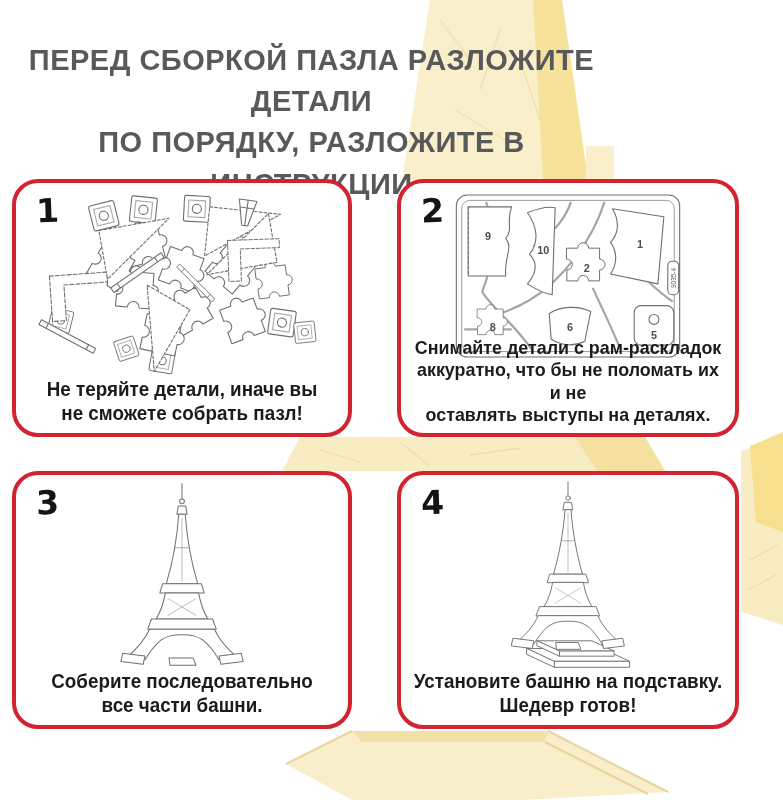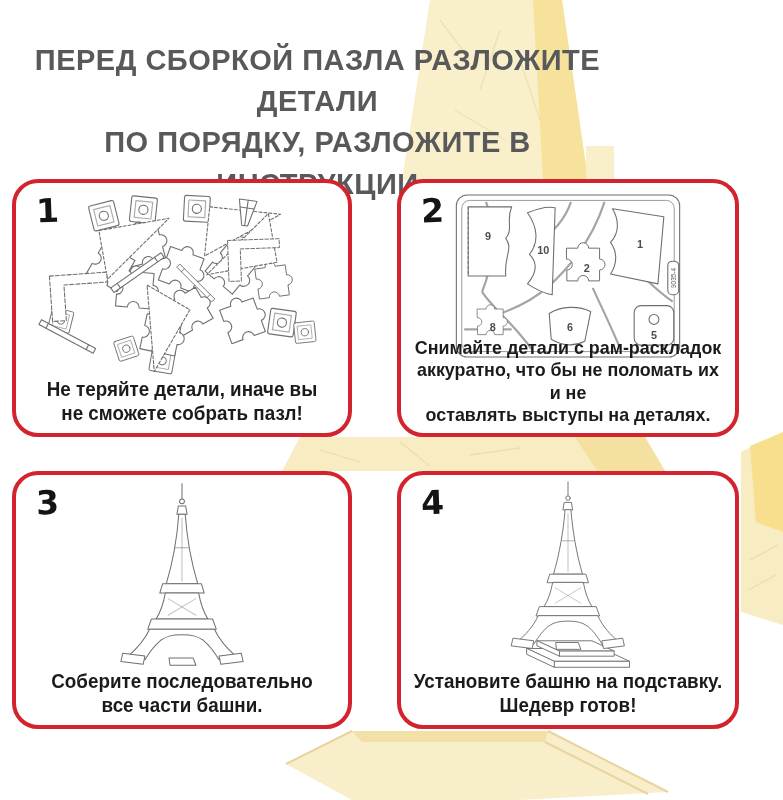--- a/index.html
+++ b/index.html
@@ -5,21 +5,21 @@
   html,body{margin:0;padding:0;}
   body{
     width:783px;height:800px;position:relative;overflow:hidden;
     background:#ffffff;
     font-family:"Liberation Sans", sans-serif;
   }
   .bg{position:absolute;left:0;top:0;width:783px;height:800px;z-index:0;}
   .title{
     position:absolute;left:0;top:40px;width:623px;z-index:2;
     text-align:center;color:#58595b;
-    font-weight:800;font-size:29px;line-height:1.42;letter-spacing:.5px;margin-left:6px;
+    font-weight:800;font-size:29px;line-height:1.42;letter-spacing:.5px;
   }
   .panel{
     position:absolute;z-index:3;background:#ffffff;
     border:4px solid #d2232e;border-radius:26px;
   }
   .p1{left:12px;top:179px;width:332px;height:250px;}
   .p2{left:397px;top:179px;width:334px;height:250px;}
   .p3{left:12px;top:471px;width:332px;height:250px;}
   .p4{left:397px;top:471px;width:334px;height:250px;}
   .num{

